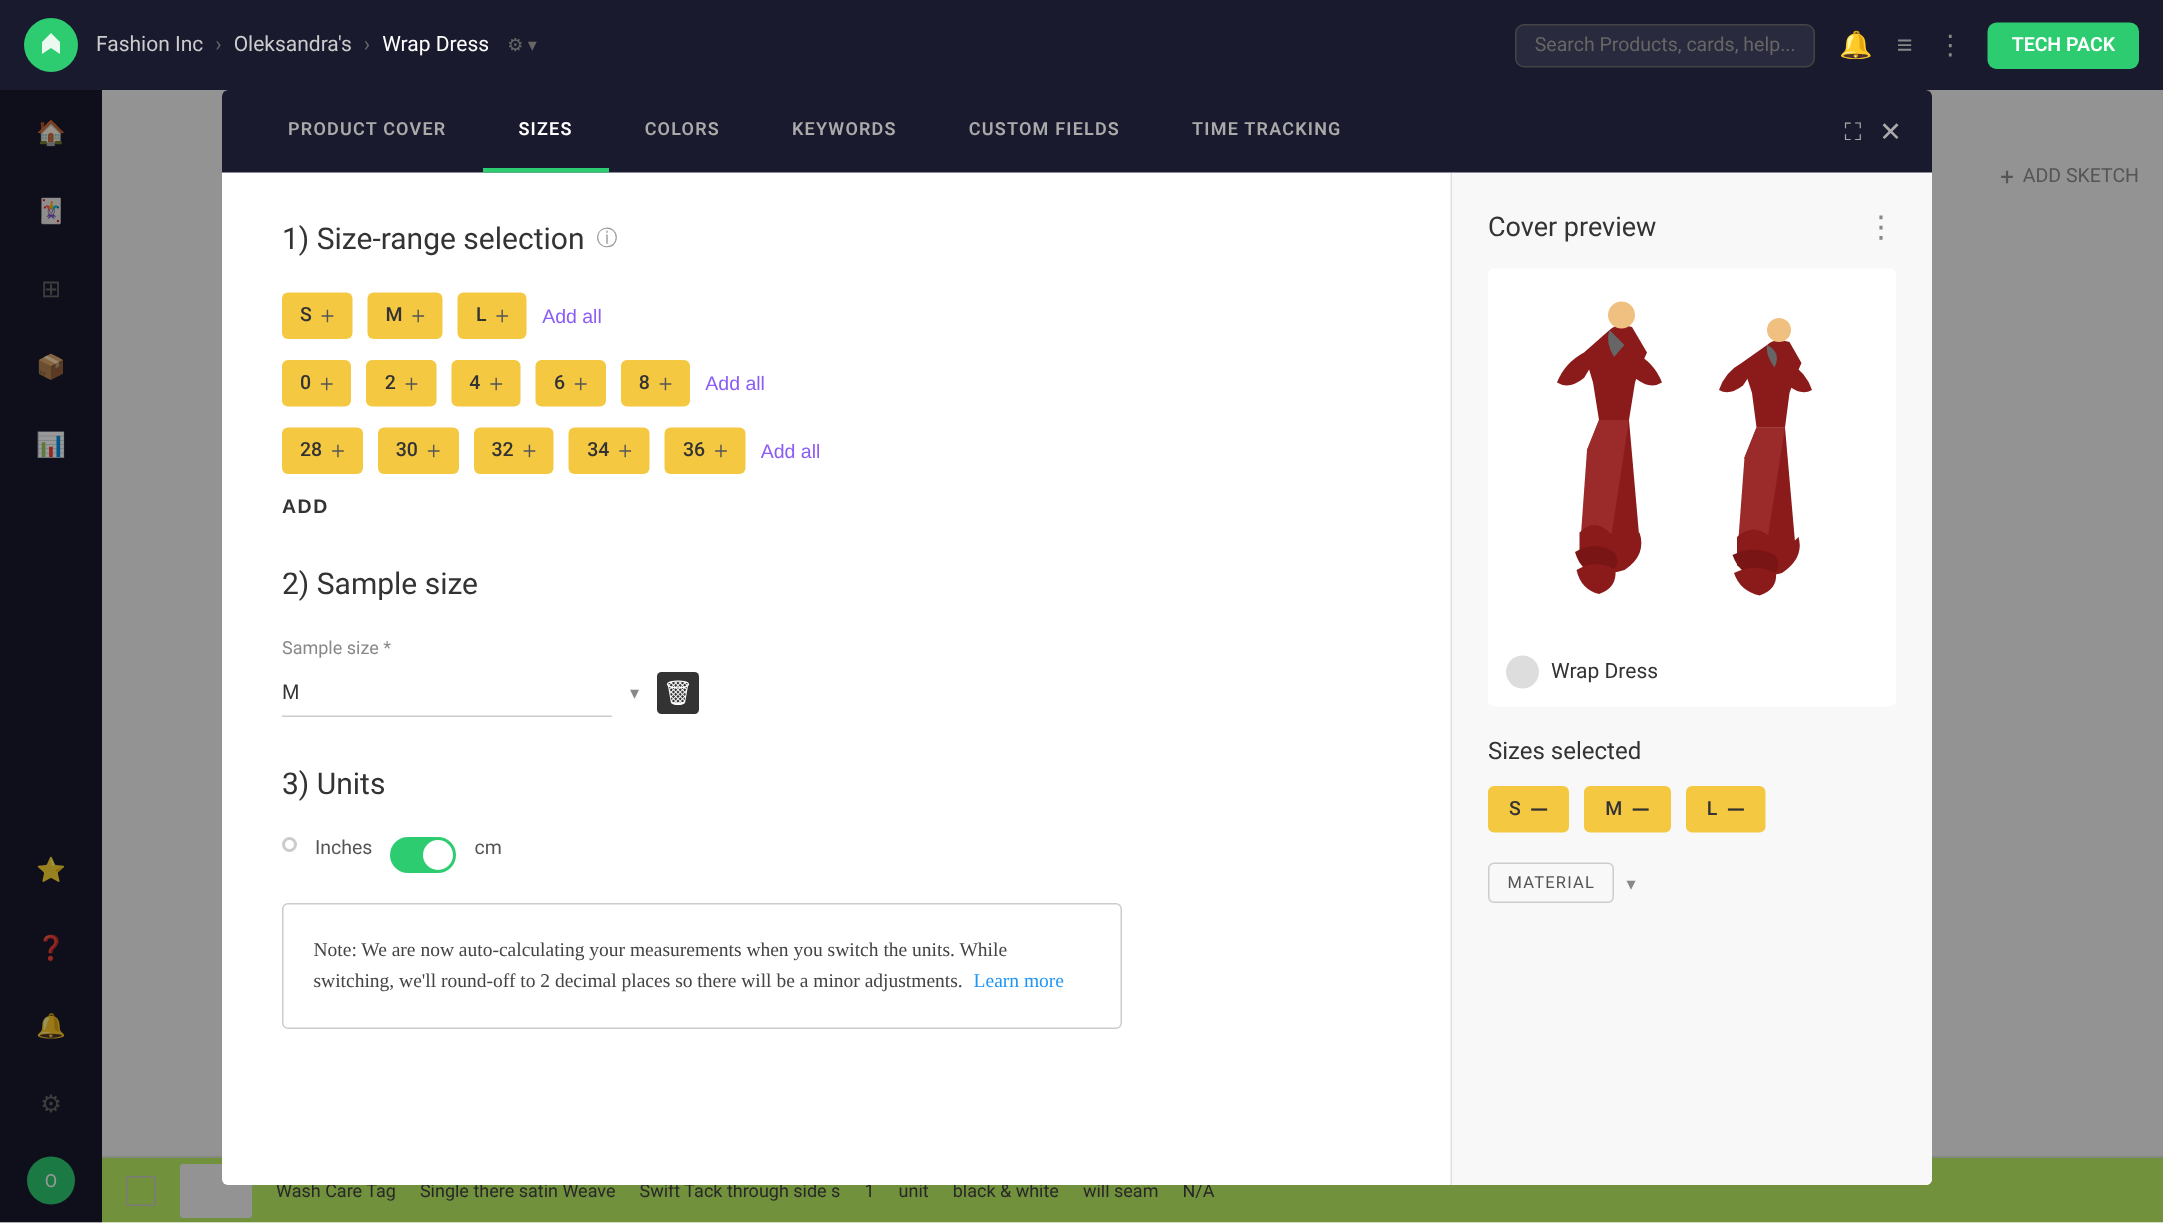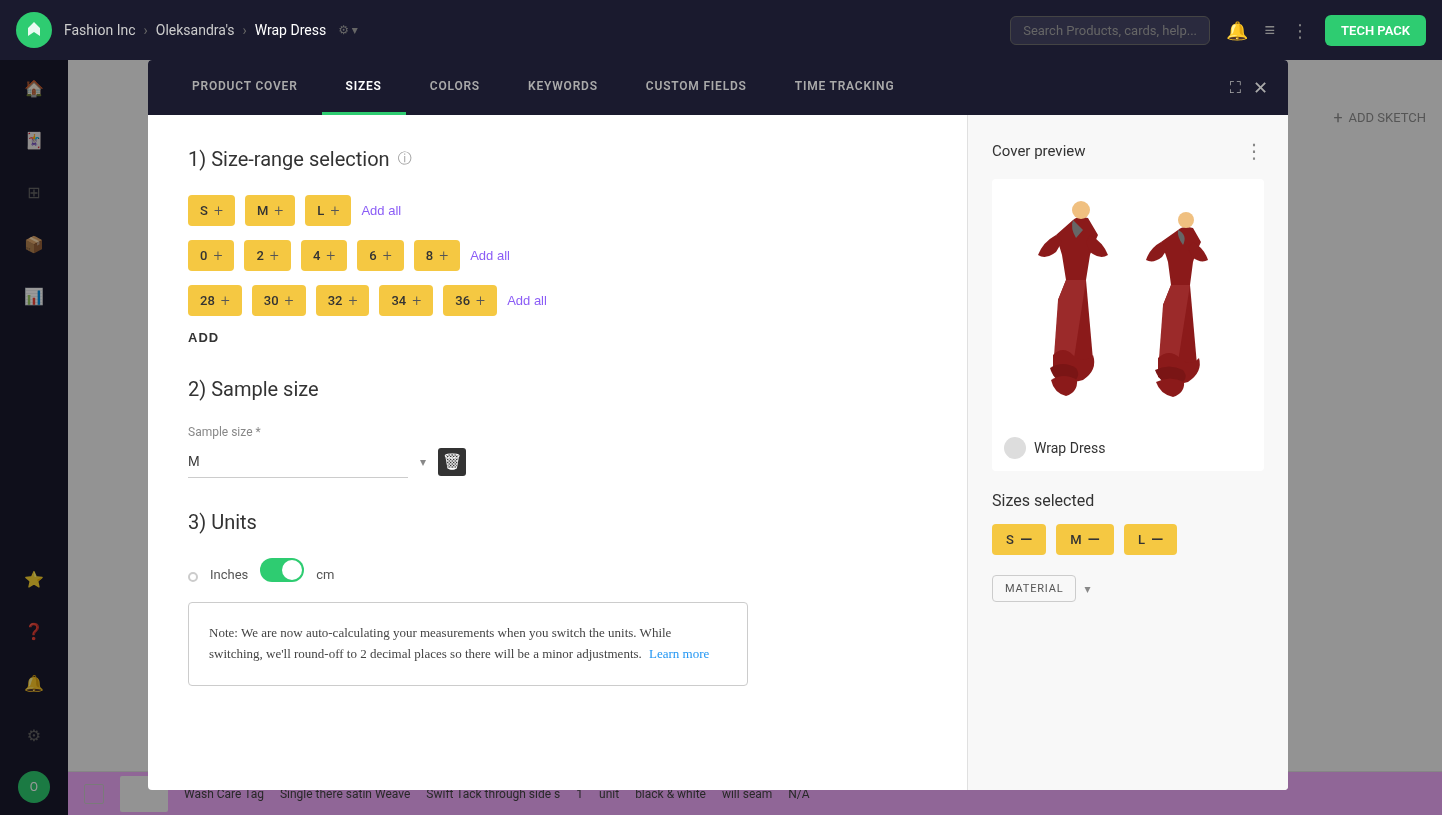--- a/index.html
+++ b/index.html
@@ -61,33 +61,33 @@
     
     .sample-size-section { margin-bottom: 32px; }
     .sample-label { font-size: 12px; color: #888; margin-bottom: 6px; }
     .sample-select-row { display: flex; align-items: center; gap: 12px; }
     .sample-select { border: none; border-bottom: 1px solid #ccc; padding: 8px 0; font-size: 14px; color: #333; width: 220px; outline: none; background: white; cursor: pointer; appearance: none; }
     .select-arrow { color: #888; font-size: 12px; }
     .delete-icon { color: #333; font-size: 16px; cursor: pointer; background: #333; color: white; width: 28px; height: 28px; display: flex; align-items: center; justify-content: center; border-radius: 3px; }
 
     
     .units-section { }
-    .toggle-row { display: flex; align-items: flex-end; gap: 12px; margin-bottom: 20px; }
+    .toggle-row { display: flex; align-items: flex-start; gap: 12px; margin-bottom: 20px; }
     .toggle-label { font-size: 13px; color: #555; display: flex; align-items: center; gap: 4px; }
     .toggle-switch { width: 44px; height: 24px; background: #2ecc71; border-radius: 12px; position: relative; cursor: pointer; }
     .toggle-knob { width: 20px; height: 20px; background: white; border-radius: 50%; position: absolute; top: 2px; right: 2px; }
     .toggle-label-right { font-size: 13px; color: #555; }
 
     
     .note-box { border: 1px solid #ccc; border-radius: 4px; padding: 20px; font-size: 13px; color: #444; line-height: 1.6; max-width: 560px; font-family: Liberation Serif, serif; }
     .note-box a { color: #2196f3; text-decoration: none; }
 
     
     .cover-preview-header { display: flex; align-items: center; justify-content: space-between; margin-bottom: 16px; }
-    .cover-preview-title { font-size: 15px; font-weight: 400; color: #333; text-align: center; }
+    .cover-preview-title { font-size: 18px; font-weight: 400; color: #333; text-align: center; }
     .cover-preview-menu { color: #888; font-size: 20px; cursor: pointer; }
 
     
     .product-image-container { background: white; border-radius: 4px; padding: 16px; margin-bottom: 20px; display: flex; align-items: center; justify-content: center; min-height: 280px; position: relative; }
 
     
     .dress-illustration { width: 240px; height: 260px; }
 
     
     .sizes-selected-title { font-size: 16px; font-weight: 400; color: #333; margin-bottom: 14px; margin-top: 20px; }
@@ -361,21 +361,21 @@
       </div>
 
       <div style="margin-top:20px;display:flex;align-items:center;gap:8px;">
         <div style="border:1px solid #ccc;border-radius:4px;padding:6px 12px;font-size:11px;color:#555;letter-spacing:0.8px;cursor:pointer;">MATERIAL</div>
         <span style="font-size:12px;color:#888;">▾</span>
       </div>
     </div>
   </div>
 </div>
 
-<div style="position:absolute;bottom:0;left:68px;right:0;height:44px;background:#f0abfc;border-top:1px solid #e0e0e0;display:flex;align-items:center;padding:0 16px;font-size:12px;color:#444;gap:16px;z-index:5;">
+<div style="position:absolute;bottom:0;left:68px;right:0;height:44px;background:#bef264;border-top:1px solid #e0e0e0;display:flex;align-items:center;padding:0 16px;font-size:12px;color:#444;gap:16px;z-index:5;">
   <span style="width:20px;height:20px;border:1px solid #ccc;border-radius:2px;display:inline-block;"></span>
   <span style="width:48px;height:36px;background:#f5f5f5;border-radius:2px;"></span>
   <span>Wash Care Tag</span>
   <span>Single there satin Weave</span>
   <span>Swift Tack through side s</span>
   <span>1</span>
   <span>unit</span>
   <span>black &amp; white</span>
   <span>will seam</span>
   <span>N/A</span>

